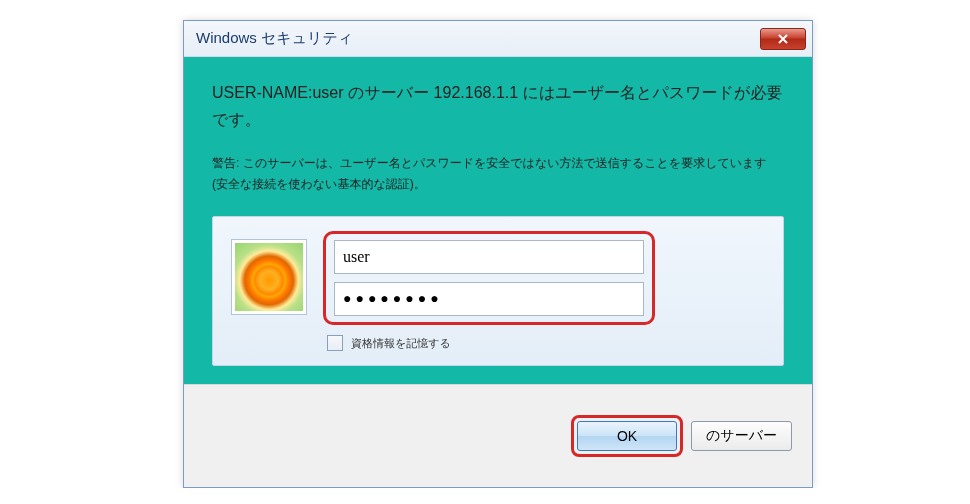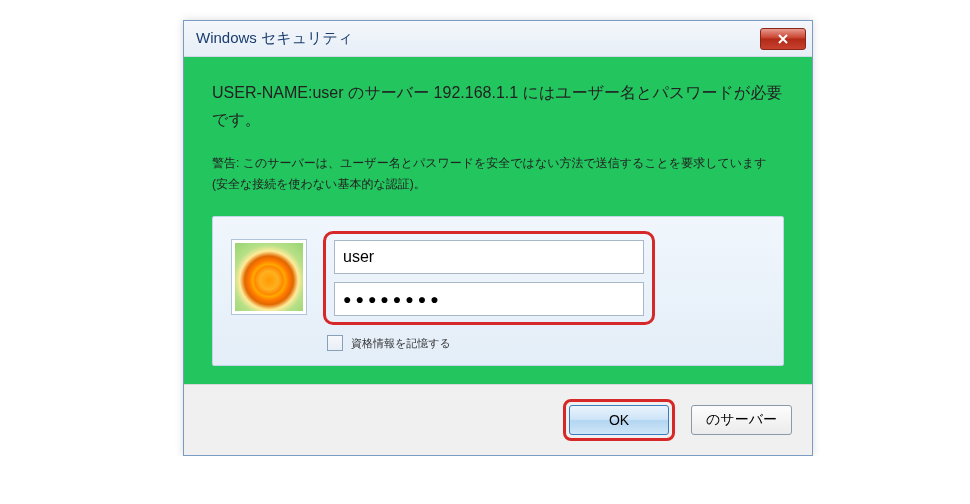--- a/index.html
+++ b/index.html
@@ -11,21 +11,21 @@
       font-family: 'Meiryo UI', 'MS UI Gothic', sans-serif;
       background: #fff;
       display: flex;
       justify-content: center;
       align-items: flex-start;
       padding-top: 20px;
     }
     .dialog {
       width: 630px;
       border: 1px solid #7a9cc4;
-      background: #22c55e;
+      background: #14b8a6;
       box-shadow: 0 0 8px rgba(0,0,0,0.15);
       margin-left: 26px;
     }
     .titlebar {
       background: linear-gradient(to bottom, #f4f7fb 0%, #e6eef7 100%);
       border-bottom: 1px solid #d0dae6;
       height: 36px;
       display: flex;
       align-items: center;
       justify-content: space-between;
@@ -102,21 +102,21 @@
     }
     .text-input {
       width: 310px;
       height: 34px;
       border: 1px solid #a8b8c8;
       background: #fff;
       font-size: 16px;
       padding: 0 8px;
       display: block;
       margin-bottom: 8px;
-      font-family: Liberation Sans, sans-serif;
+      font-family: Liberation Serif, serif;
     }
     .text-input:last-child {
       margin-bottom: 0;
     }
     .password-dots {
       font-size: 14px;
       letter-spacing: 4px;
       line-height: 34px;
     }
     .remember-row {
@@ -131,26 +131,26 @@
       height: 16px;
       border: 1px solid #8aa0b8;
       background: linear-gradient(to bottom, #f6f8fb, #e8eef5);
       cursor: pointer;
     }
     .remember-label {
       font-size: 11px;
       color: #333;
     }
     .button-row {
-      padding: 14px 20px;
+      padding: 30px 20px;
       background: #f0f0f0;
       border-top: 1px solid #d8d8d8;
       display: flex;
       justify-content: flex-end;
-      gap: 16px;
+      gap: 8px;
       align-items: center;
     }
     .btn {
       min-width: 100px;
       height: 30px;
       border: 1px solid #8a9aaa;
       border-radius: 3px;
       background: linear-gradient(to bottom, #fdfdfd 0%, #ebebeb 100%);
       font-size: 14px;
       cursor: pointer;

